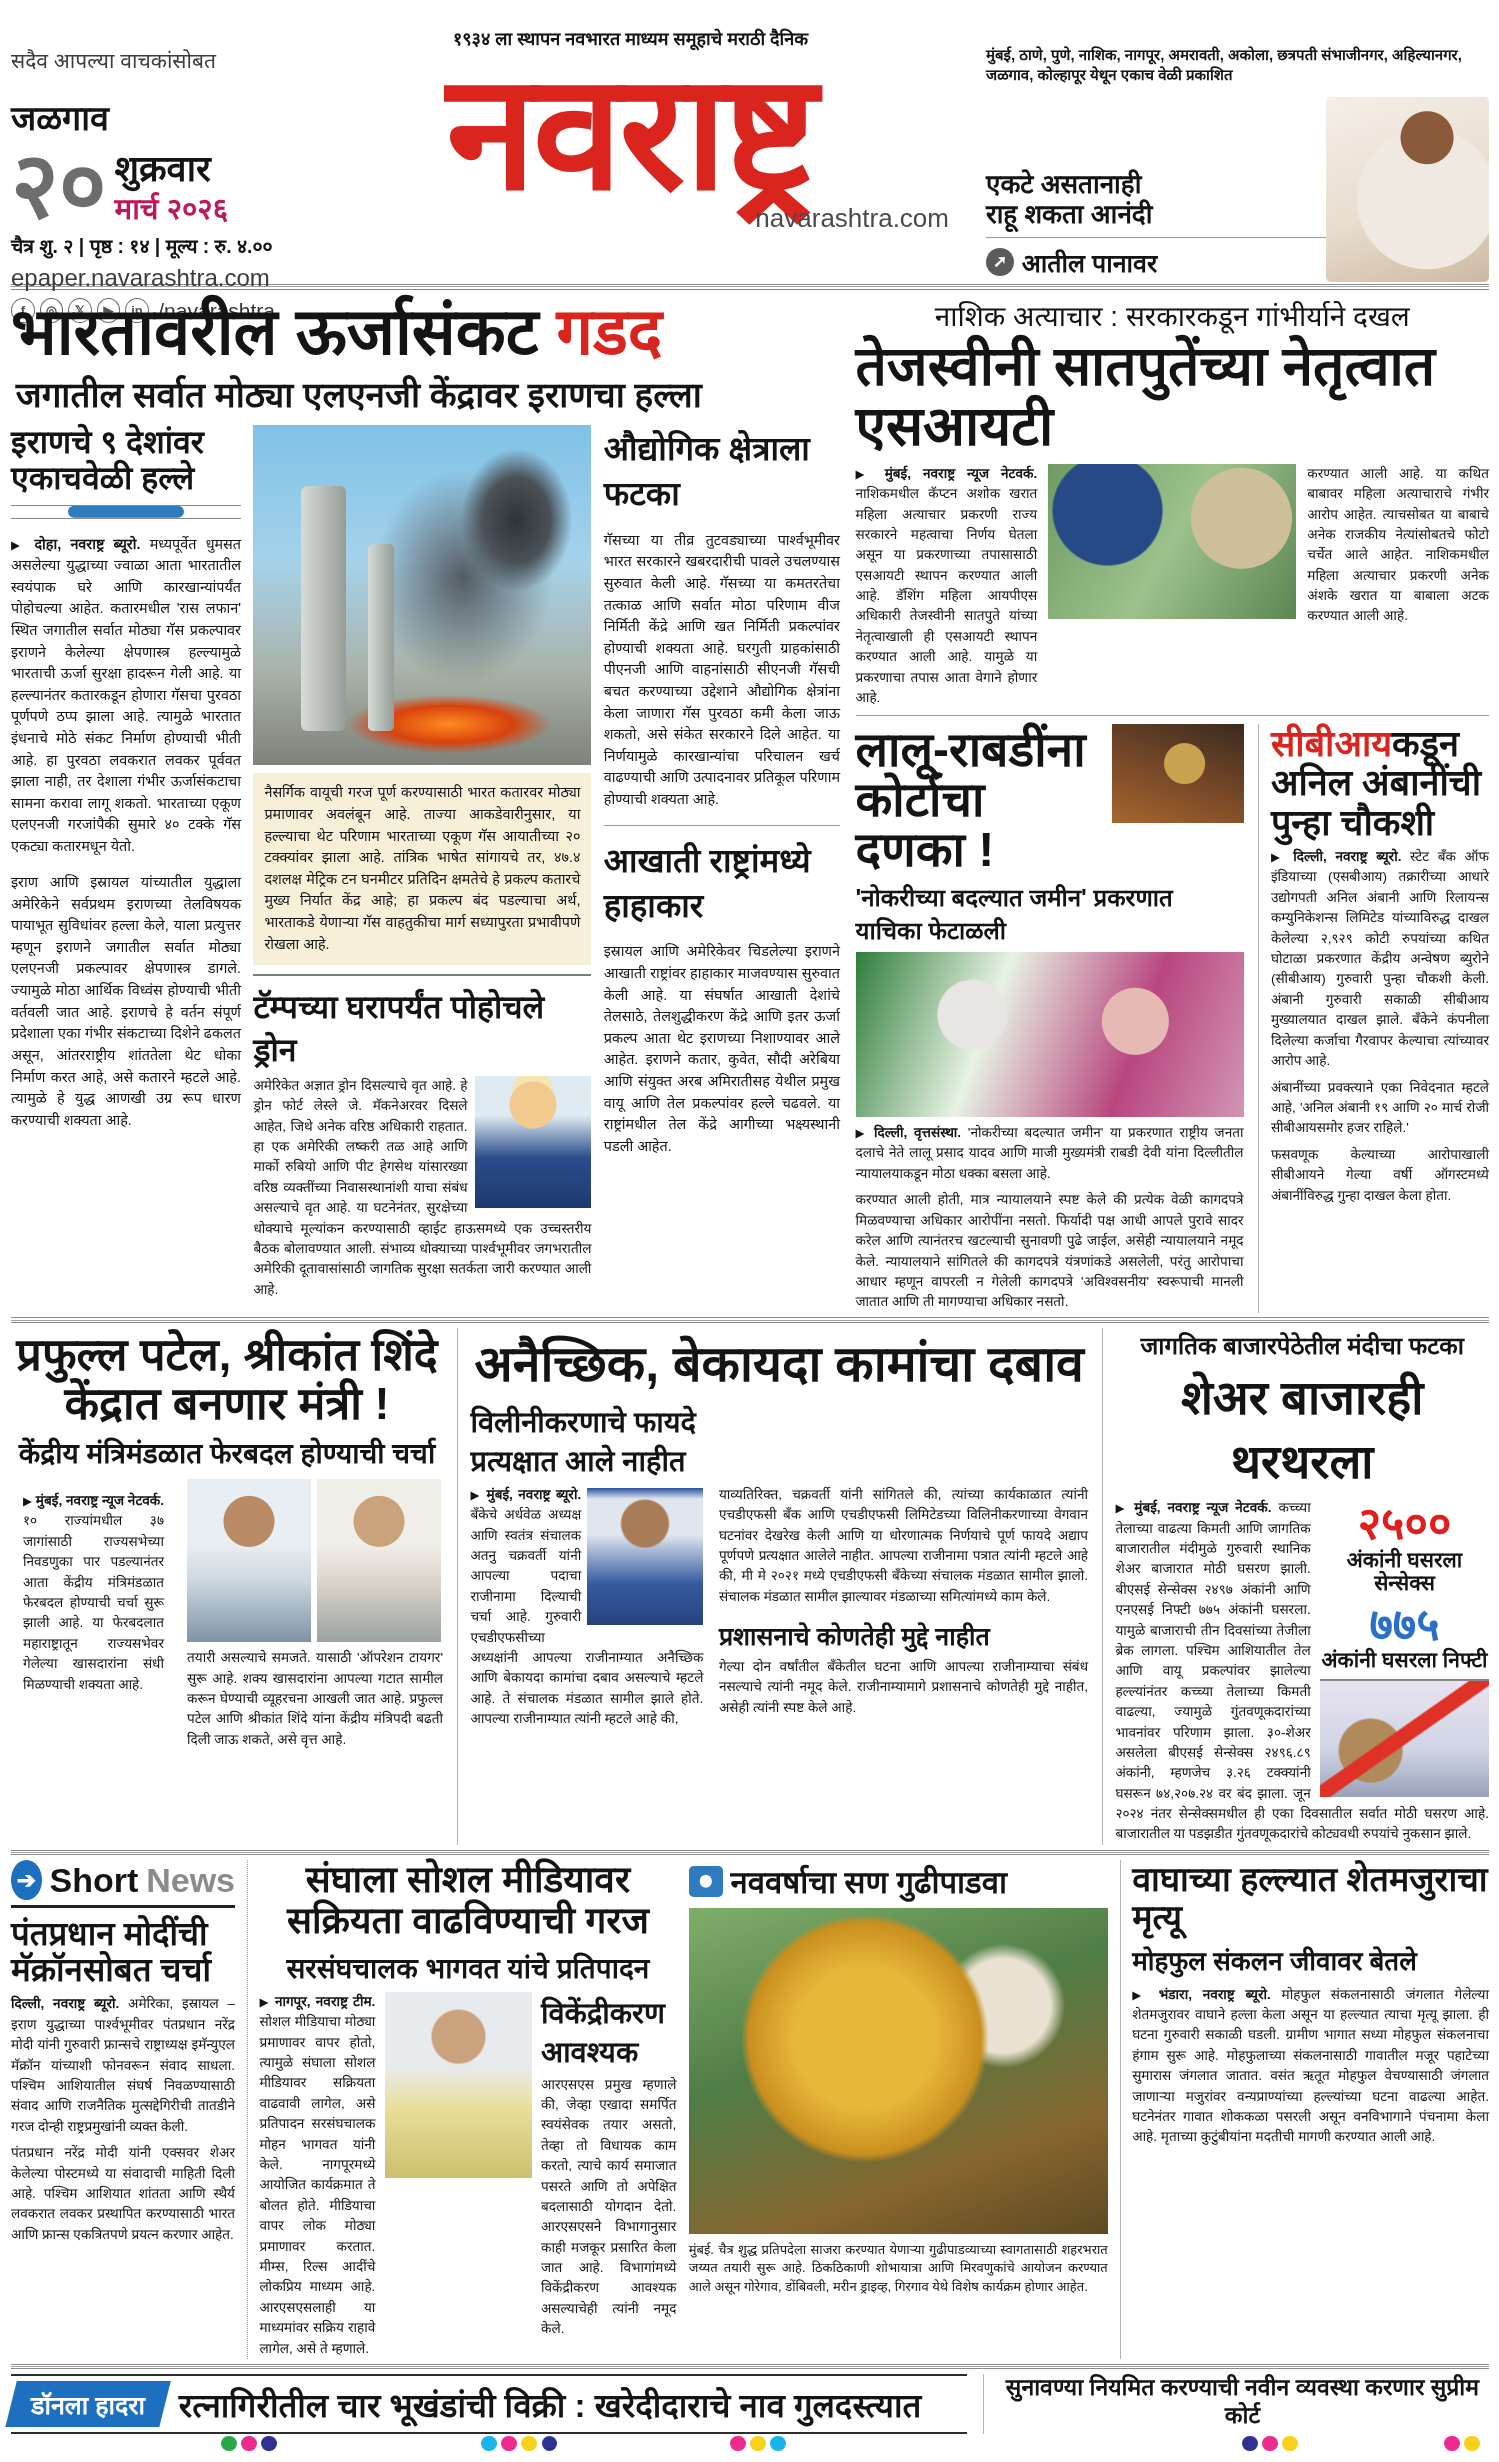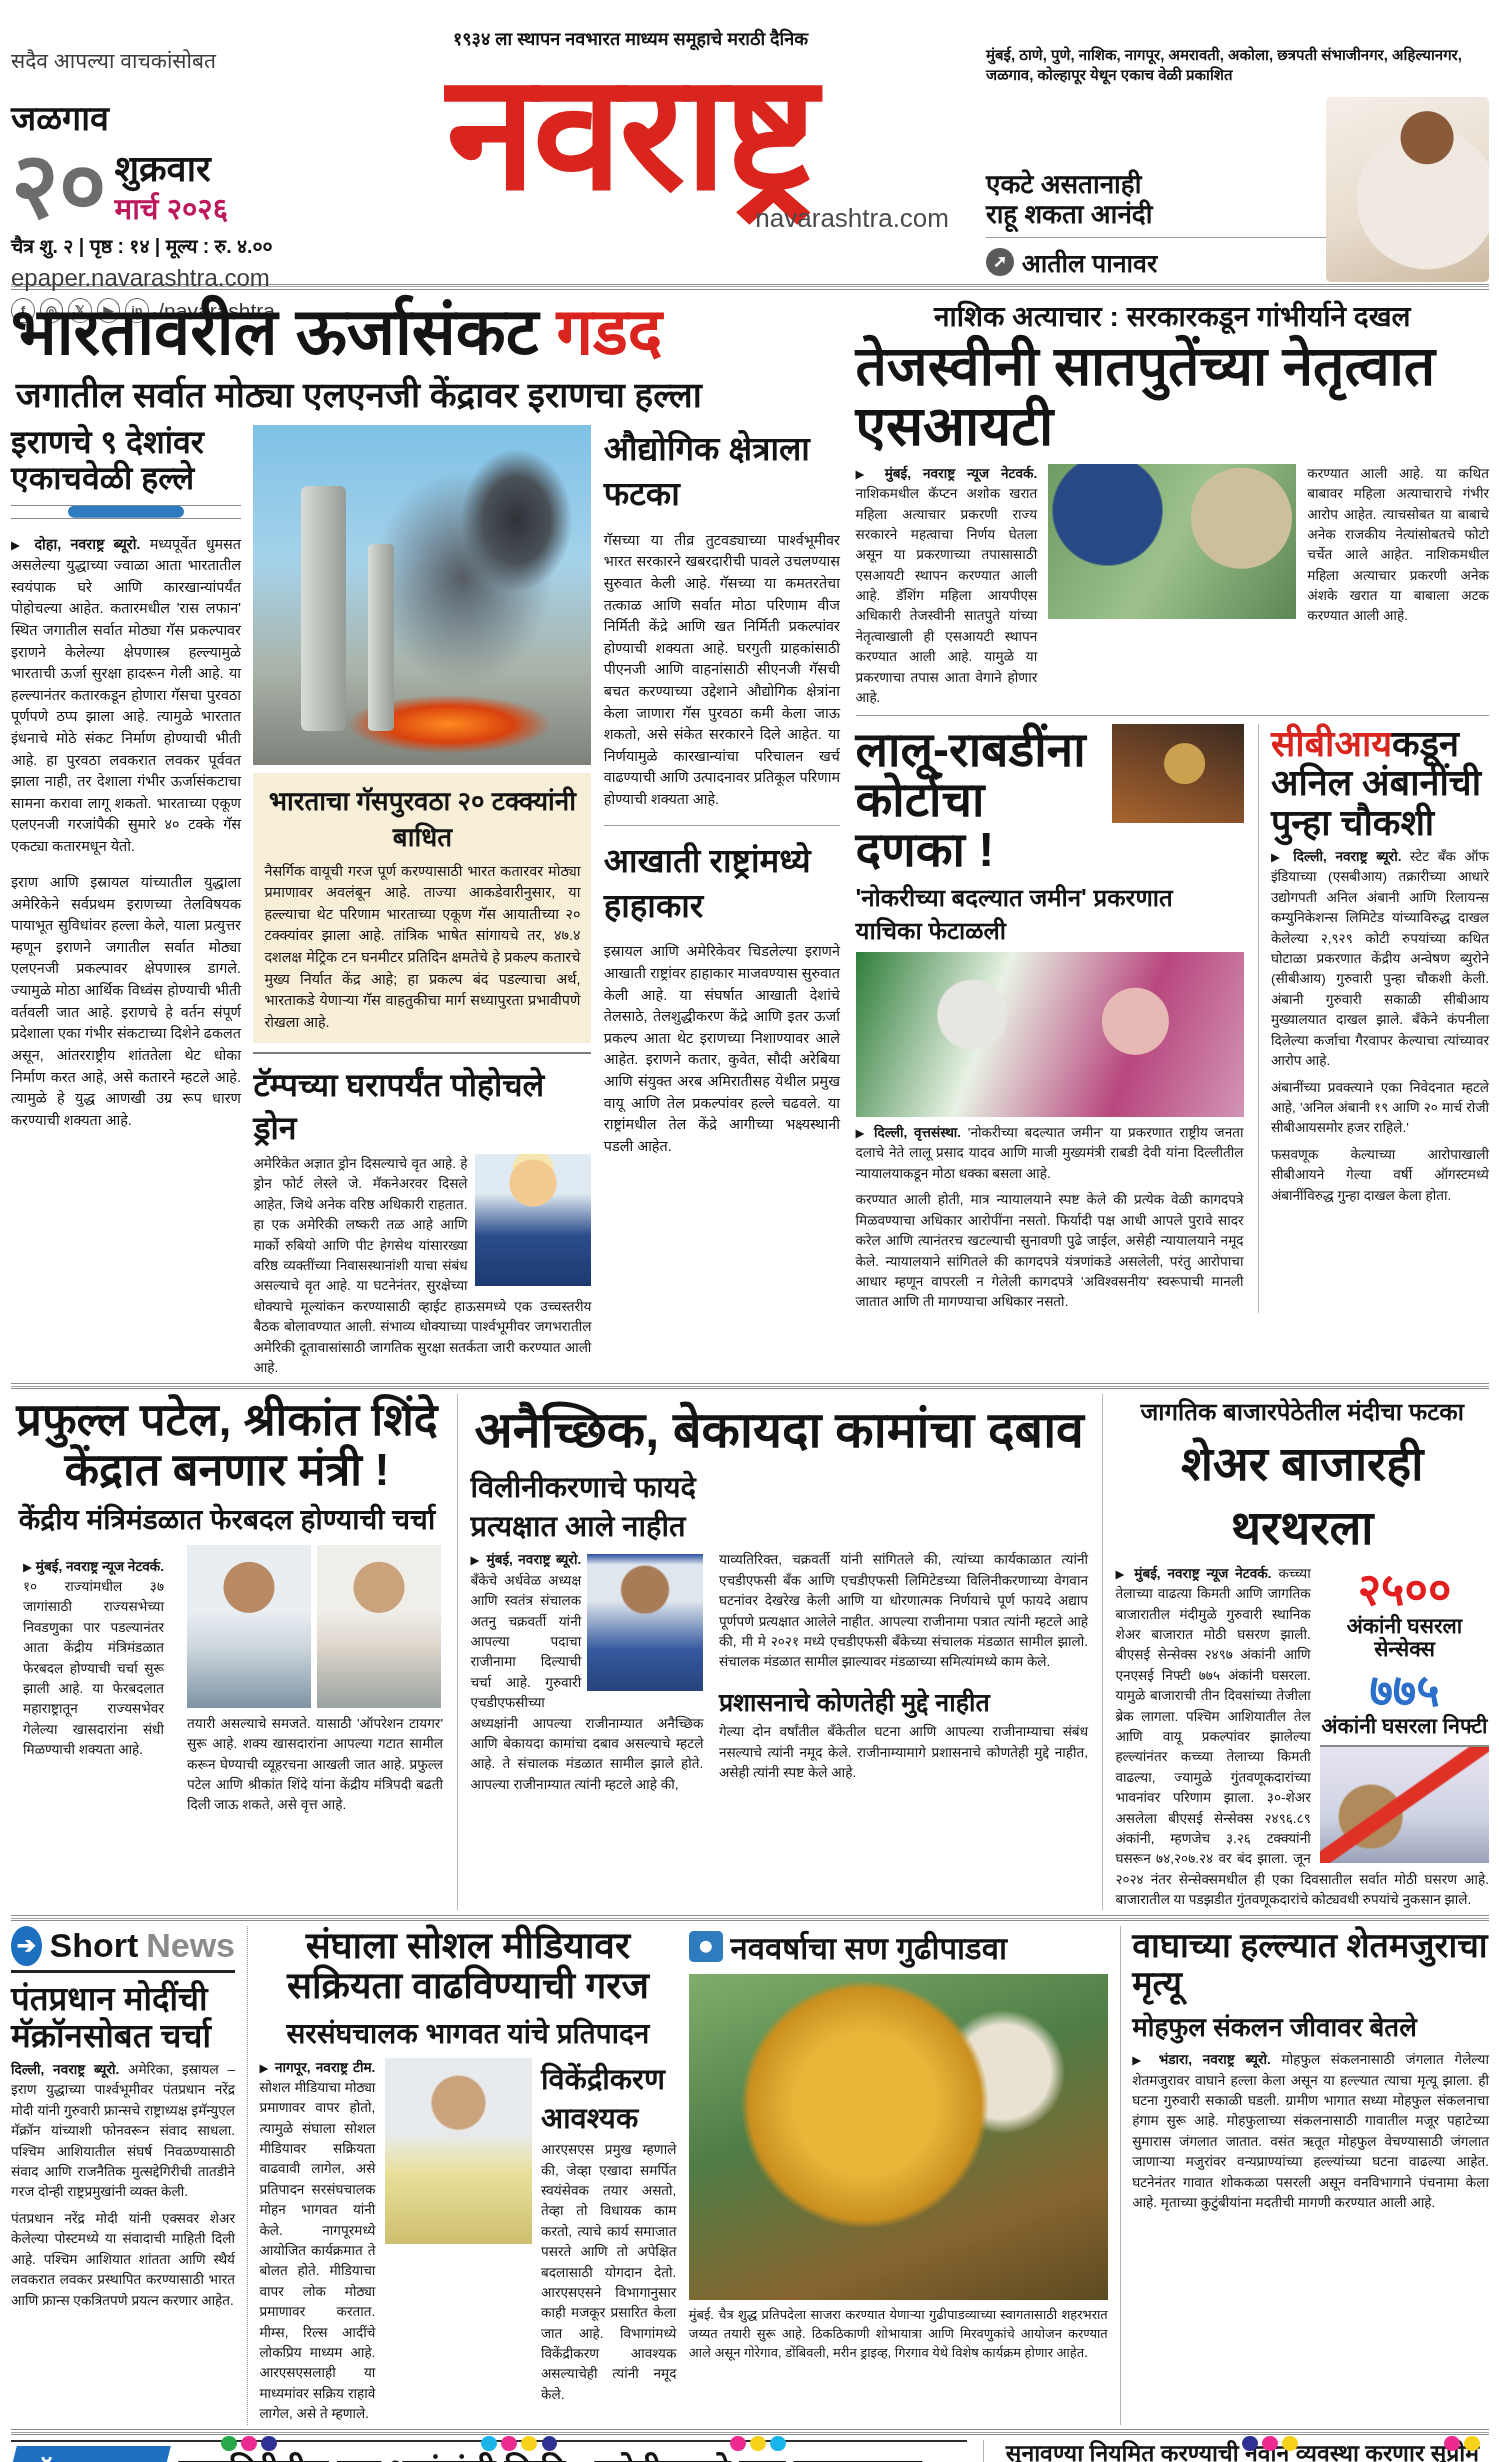--- a/index.html
+++ b/index.html
@@ -61,21 +61,21 @@
   .gasbox{background:#f8efd9;padding:9.3px 11px;margin-top:7.8px;}
   .gasbox h3{font-size:26px;margin:0 0 6.2px 0;font-weight:800;text-align:center;}
   .trumpbox{margin-top:9.3px;border-top:2.3px solid #7c7c7c;padding-top:6.2px;}
   .trumpbox h3{font-size:32px;margin:1.6px 0 6.2px 0;font-weight:800;}
   .ph-trump{float:right;width:116px;height:132px;margin:0 0 4.7px 7.8px;background:
     radial-gradient(circle at 50% 22%,#f2c98f 23px,transparent 24px),
     radial-gradient(circle at 50% 12%,#f5e5b0 20px,transparent 21px),
     linear-gradient(180deg,#dfeaf2 30%,#2b4d8c 62%,#1d3a70 100%);}
   .subh{font-size:29px;font-weight:800;margin:11px 0 4.7px 0;}
   
-  .rail .kick{font-size:28px;font-weight:700;text-align:center;margin-top:1.6px;}
+  .rail .kick{font-size:28px;font-weight:400;text-align:center;margin-top:1.6px;}
   .rail h1{font-size:55px;font-weight:800;text-align:left;margin:3.1px 0 7.8px 0;line-height:1.08;}
   .nashik-row{display:grid;grid-template-columns:1fr 248px 1fr;column-gap:11px;}
   .ph-officers{width:248px;height:155px;background:
     radial-gradient(circle at 24% 30%,#274a86 54px,transparent 56px),
     radial-gradient(circle at 78% 35%,#cdbf9a 50px,transparent 51px),
     linear-gradient(120deg,#6f9b62 0%,#9cc18c 50%,#5d8653 100%);}
   .duo{display:grid;grid-template-columns:388px 1fr;column-gap:14px;margin-top:8px;}
   .lalu h1{font-size:48px;text-align:left;line-height:1.04;margin:1.6px 0 3.1px 0;font-weight:800;}
   .lalu .sub{font-size:24px;font-weight:800;margin:1.6px 0 6.2px 0;}
   .laluwrap{display:flex;gap:9.3px;}
@@ -216,21 +216,20 @@
       <div class="leadcols">
         <div>
           <div class="sidehead">इराणचे ९ देशांवर एकाचवेळी हल्ले</div>
           <div class="bluepill"></div>
           <p class="body jc"><span class="tri">▶</span> <span class="dl">दोहा, नवराष्ट्र ब्यूरो.</span> <span>मध्यपूर्वेत धुमसत असलेल्या युद्धाच्या ज्वाळा आता भारतातील स्वयंपाक घरे आणि कारखान्यांपर्यंत पोहोचल्या आहेत. कतारमधील 'रास लफान' स्थित जगातील सर्वात मोठ्या गॅस प्रकल्पावर इराणने केलेल्या क्षेपणास्त्र हल्ल्यामुळे भारताची ऊर्जा सुरक्षा हादरून गेली आहे. या हल्ल्यानंतर कतारकडून होणारा गॅसचा पुरवठा पूर्णपणे ठप्प झाला आहे. त्यामुळे भारतात इंधनाचे मोठे संकट निर्माण होण्याची भीती आहे. हा पुरवठा लवकरात लवकर पूर्ववत झाला नाही, तर देशाला गंभीर ऊर्जासंकटाचा सामना करावा लागू शकतो. भारताच्या एकूण एलएनजी गरजांपैकी सुमारे ४० टक्के गॅस एकट्या कतारमधून येतो.</span></p>
           <p class="body jc">इराण आणि इस्रायल यांच्यातील युद्धाला अमेरिकेने सर्वप्रथम इराणच्या तेलविषयक पायाभूत सुविधांवर हल्ला केले, याला प्रत्युत्तर म्हणून इराणने जगातील सर्वात मोठ्या एलएनजी प्रकल्पावर क्षेपणास्त्र डागले. ज्यामुळे मोठा आर्थिक विध्वंस होण्याची भीती वर्तवली जात आहे. इराणचे हे वर्तन संपूर्ण प्रदेशाला एका गंभीर संकटाच्या दिशेने ढकलत असून, आंतरराष्ट्रीय शांततेला थेट धोका निर्माण करत आहे, असे कतारने म्हटले आहे. त्यामुळे हे युद्ध आणखी उग्र रूप धारण करण्याची शक्यता आहे.</p>
         </div>
         <div>
           <div class="ph-refinery"></div>
           <div class="gasbox">
-            <h3>भारताचा गॅसपुरवठा २० टक्क्यांनी बाधित</h3>
             <p class="body jc" style="margin:0">नैसर्गिक वायूची गरज पूर्ण करण्यासाठी भारत कतारवर मोठ्या प्रमाणावर अवलंबून आहे. ताज्या आकडेवारीनुसार, या हल्ल्याचा थेट परिणाम भारताच्या एकूण गॅस आयातीच्या २० टक्क्यांवर झाला आहे. तांत्रिक भाषेत सांगायचे तर, ४७.४ दशलक्ष मेट्रिक टन घनमीटर प्रतिदिन क्षमतेचे हे प्रकल्प कतारचे मुख्य निर्यात केंद्र आहे; हा प्रकल्प बंद पडल्याचा अर्थ, भारताकडे येणाऱ्या गॅस वाहतुकीचा मार्ग सध्यापुरता प्रभावीपणे रोखला आहे.</p>
           </div>
           <div class="trumpbox">
             <h3>टॅम्पच्या घरापर्यंत पोहोचले ड्रोन</h3>
             <div class="ph-trump"></div>
             <p class="bodyS jc" style="margin:0">अमेरिकेत अज्ञात ड्रोन दिसल्याचे वृत आहे. हे ड्रोन फोर्ट लेस्ले जे. मॅकनेअरवर दिसले आहेत, जिथे अनेक वरिष्ठ अधिकारी राहतात. हा एक अमेरिकी लष्करी तळ आहे आणि मार्को रुबियो आणि पीट हेगसेथ यांसारख्या वरिष्ठ व्यक्तींच्या निवासस्थानांशी याचा संबंध असल्याचे वृत आहे. या घटनेनंतर, सुरक्षेच्या धोक्याचे मूल्यांकन करण्यासाठी व्हाईट हाऊसमध्ये एक उच्चस्तरीय बैठक बोलावण्यात आली. संभाव्य धोक्याच्या पार्श्वभूमीवर जगभरातील अमेरिकी दूतावासांसाठी जागतिक सुरक्षा सतर्कता जारी करण्यात आली आहे.</p>
           </div>
         </div>
         <div>
           <div class="subh" style="margin-top:0;font-size:33px">औद्योगिक क्षेत्राला फटका</div>

